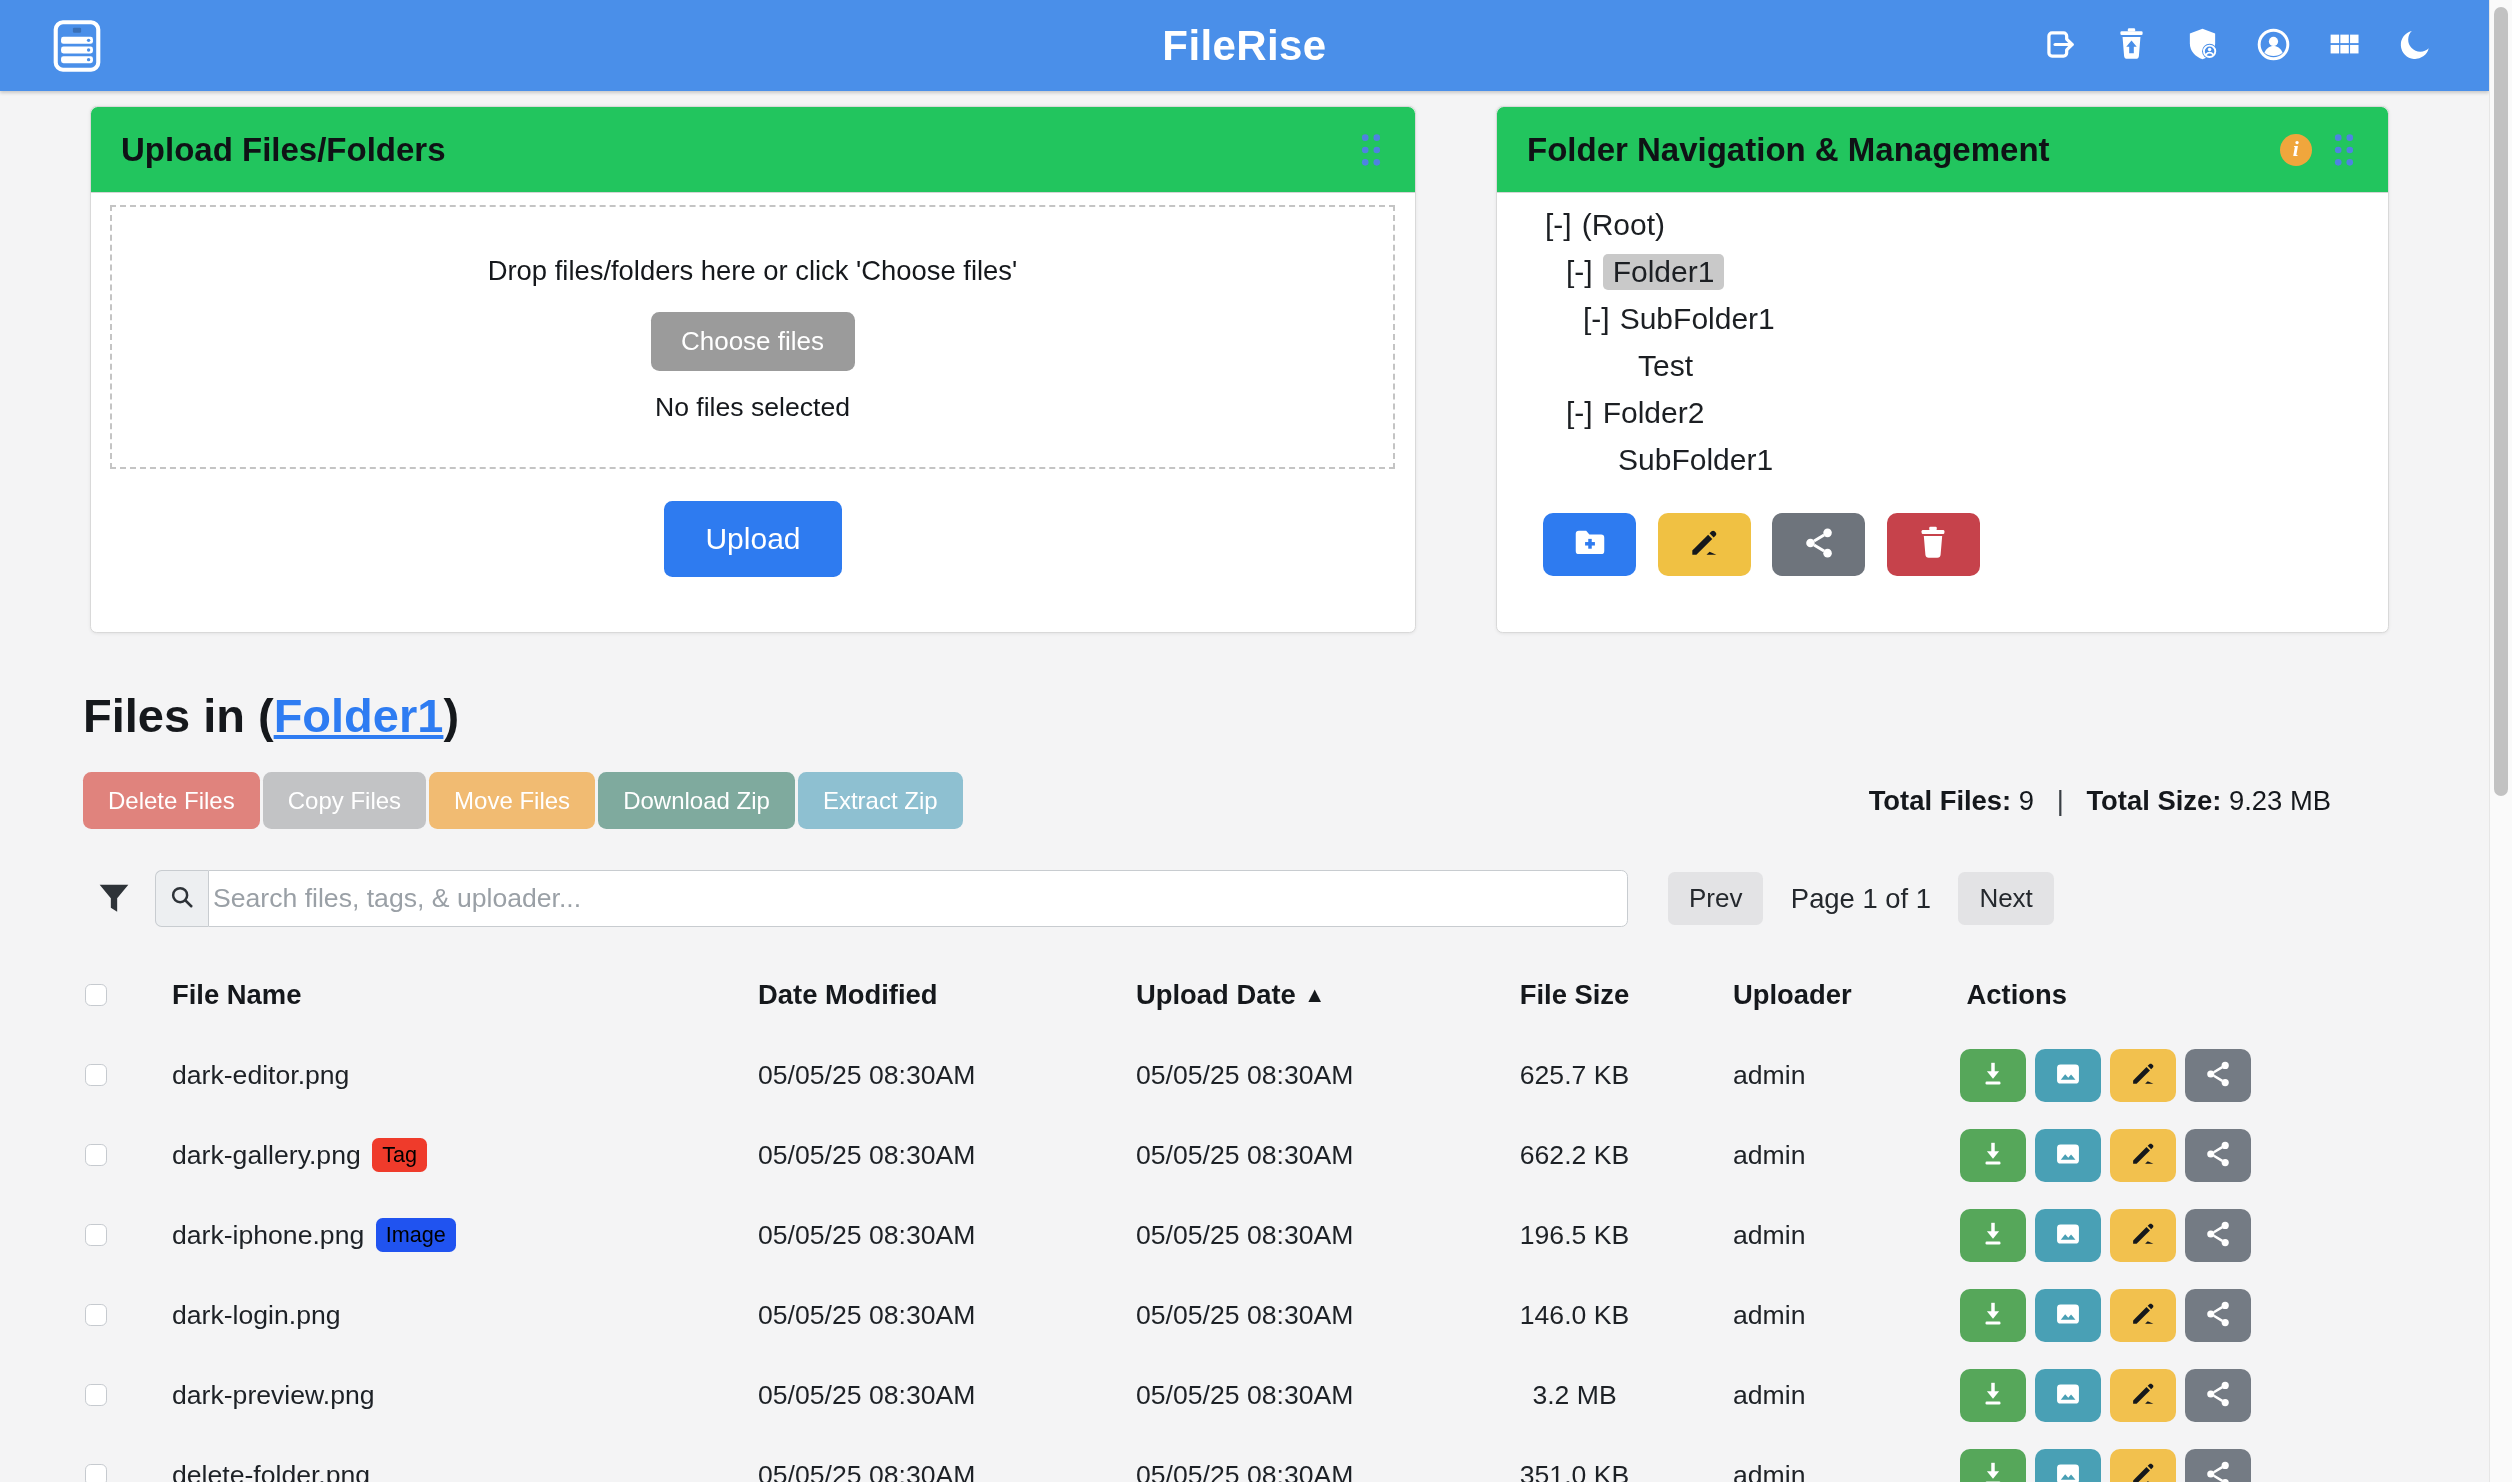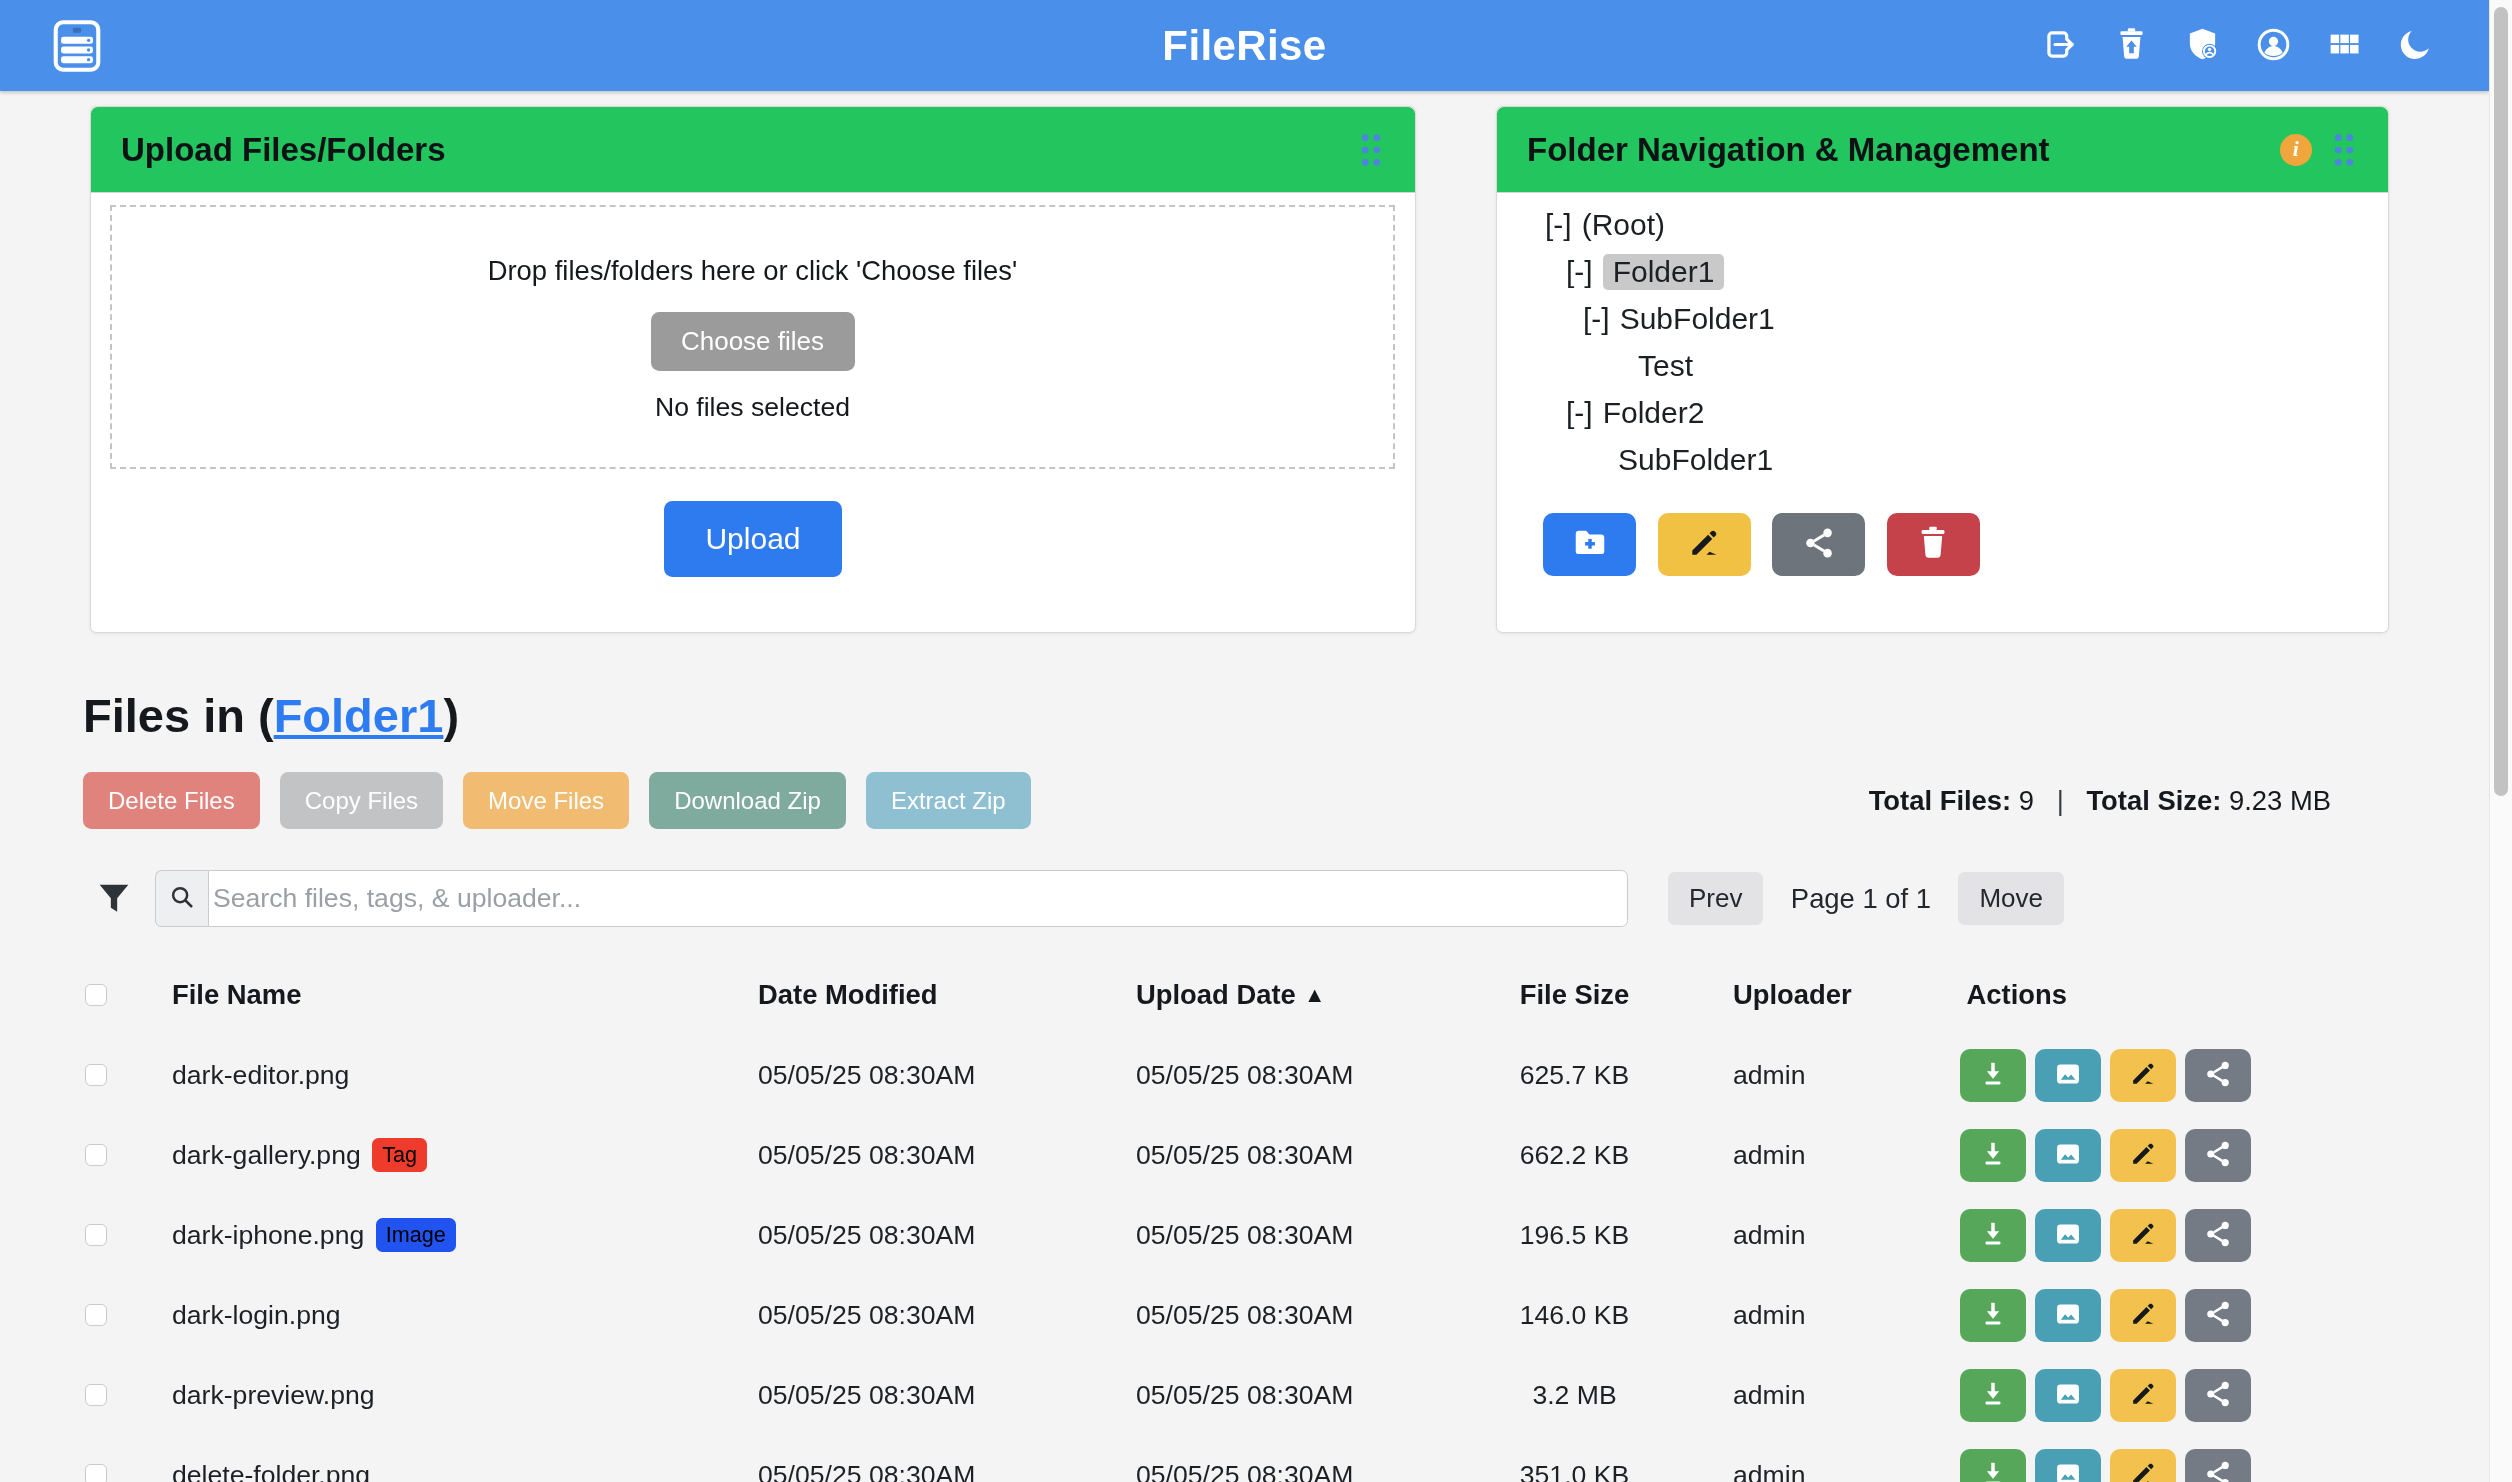--- a/index.html
+++ b/index.html
@@ -66,21 +66,21 @@
   .tree-toggle { margin-right:10px; }
   .tree-label.selected { background:#c9c9c9; border-radius:5px; padding:0.8px 10px; }
   .folder-actions { position:absolute; left:46px; top:406px; display:flex; gap:21.6px; }
   .folder-action-btn { width:93px; height:63px; border:none; border-radius:10px;
     display:flex; align-items:center; justify-content:center; cursor:pointer; }
   .folder-action-btn svg { width:38px; height:38px; }
   
   .files-heading { position:absolute; left:83px; top:688px; font-size:47px;
     font-weight:bold; color:#15181c; }
   .files-heading a { color:#2e7cf2; text-decoration:underline; }
-  .bulk-row { position:absolute; left:83px; top:772px; display:flex; gap:20px; }
+  .bulk-row { position:absolute; left:83px; top:772px; display:flex; gap:3px; }
   .bulk-btn { height:57px; padding:0 25px; border:none; border-radius:8.3px;
     color:#fff; font-size:24px; cursor:pointer; font-family:inherit; }
   .totals { position:absolute; top:785px; right:181px; font-size:27.4px; color:#15181c; }
   .totals b { font-weight:bold; }
   .totals .sep { margin:0 15px; color:#3a3f45; }
   
   .filter-btn { position:absolute; left:93px; top:878px; width:42px; height:42px;
     background:transparent; border:none; cursor:pointer; }
   .search-group { position:absolute; left:155px; top:870px; width:1473px; height:57px;
     display:flex; }
@@ -333,21 +333,21 @@
         <path d="M14.8 14.8 L19.4 19.4"></path>
       </svg>
     </span>
   </div>
   <input class="search-input" type="text" placeholder="Search files, tags, &amp; uploader..." style="">
 </div>
 
 <div class="pager">
   <button class="pager-btn">Prev</button>
   <span class="pager-label">Page 1 of 1</span>
-  <button class="pager-btn">Move</button>
+  <button class="pager-btn">Next</button>
 </div>
 
 <div class="trow thead">
   <div>
       <div class="cb"></div>
     </div>
   <div>File Name</div>
   <div>Date Modified</div>
   <div class="cell-sort">
     <span>Upload Date</span>

